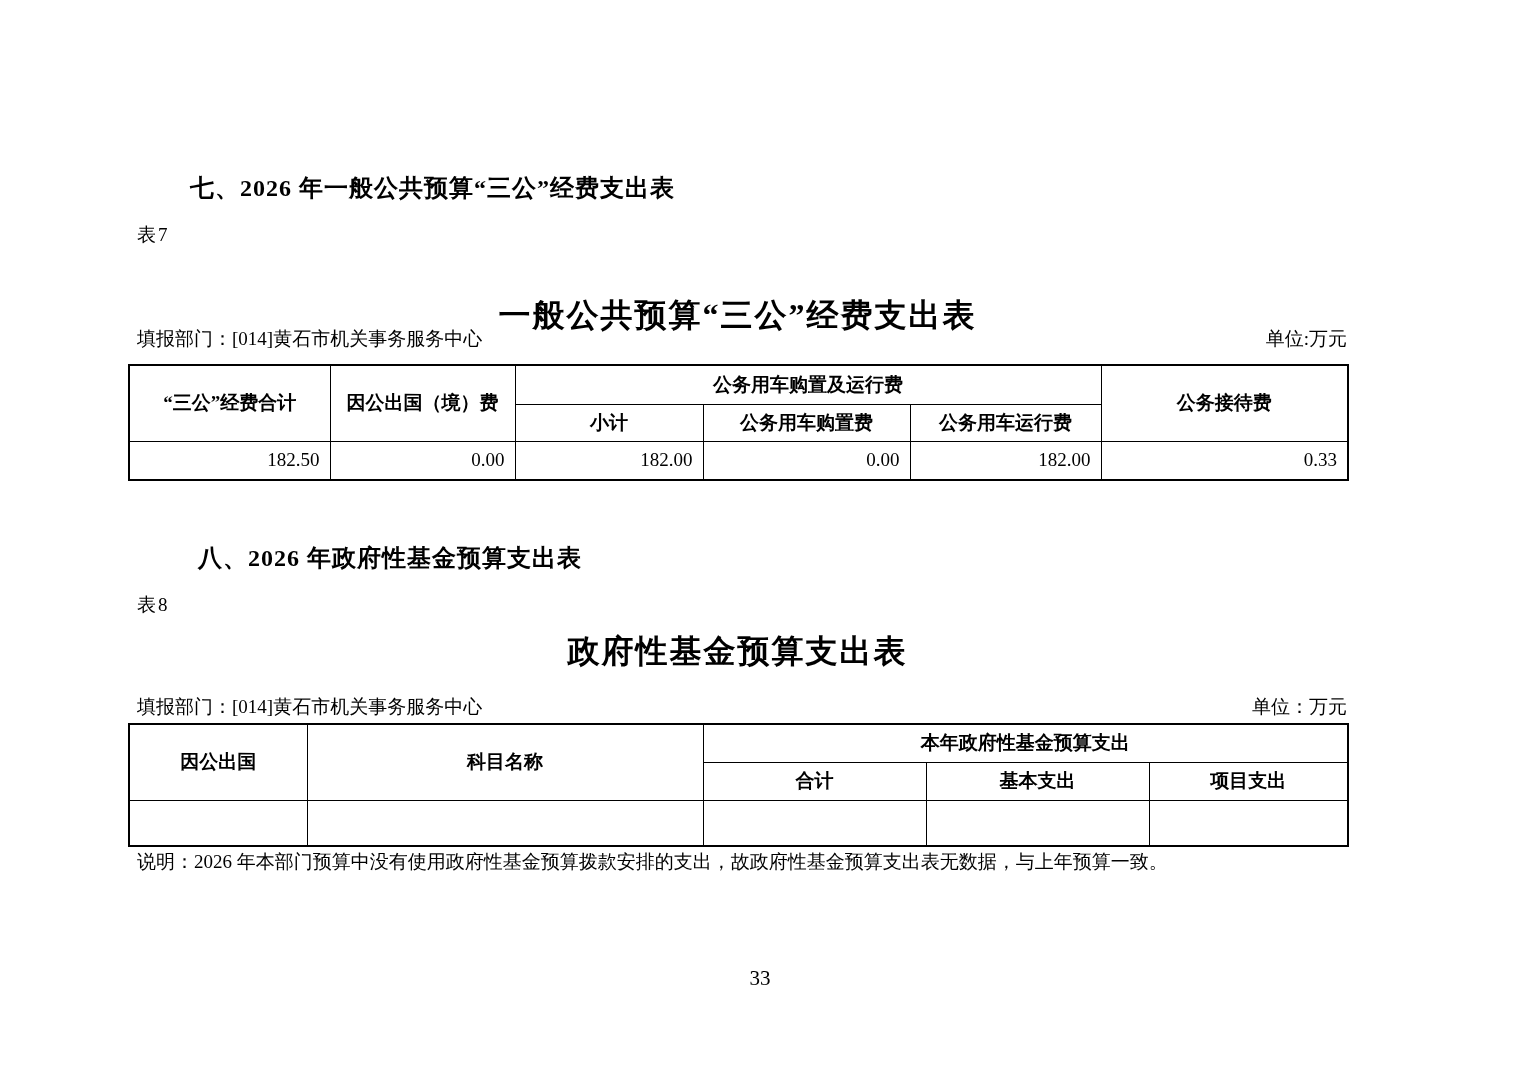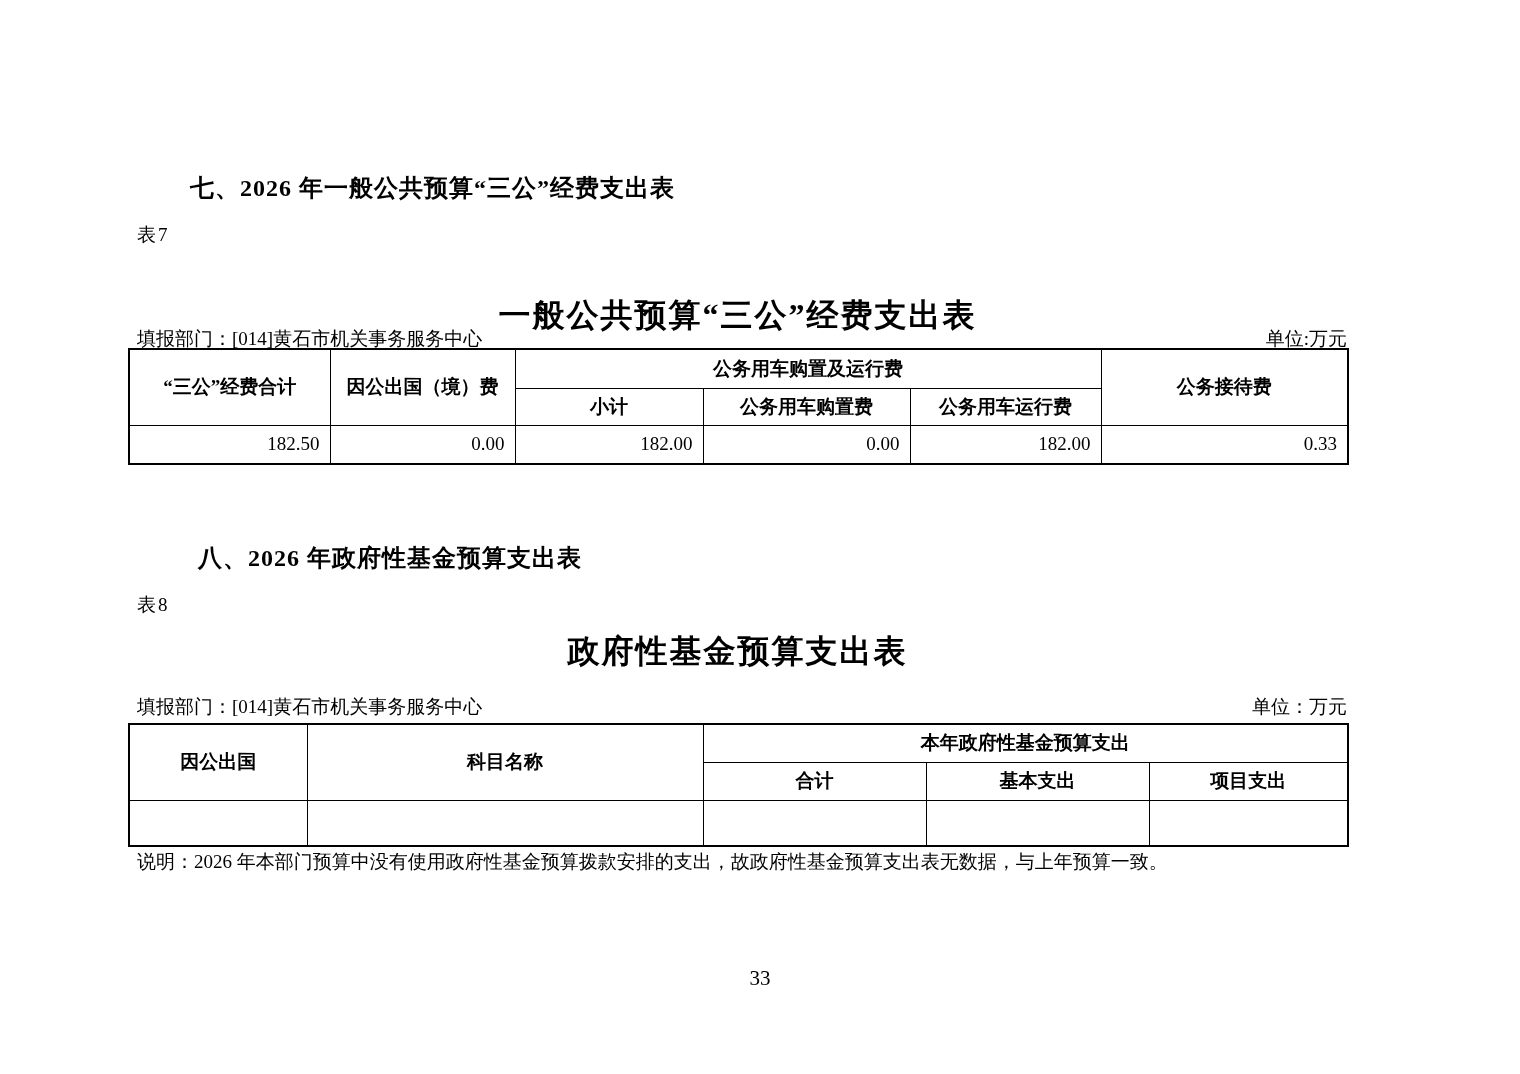--- a/index.html
+++ b/index.html
@@ -66,21 +66,21 @@
 
   <div class="table-label" style="top:222px;">表7</div>
 
   <div class="big-title" style="top:262px;margin-top:32px;">一般公共预算“三公”经费支出表</div>
 
   <div class="meta-row" style="top:326px;">
     <span>填报部门：[014]黄石市机关事务服务中心</span>
     <span>单位:万元</span>
   </div>
 
-  <table class="budget-table" style="top:348px; height:115px;">
+  <table class="budget-table" style="top:364px; height:115px;">
     <colgroup>
       <col style="width:201px">
         <col style="width:185px">
         <col style="width:188px">
       <col style="width:207px">
         <col style="width:191px">
         <col style="width:247px">
     </colgroup>
     <tbody>
       <tr style="height:39px;">

